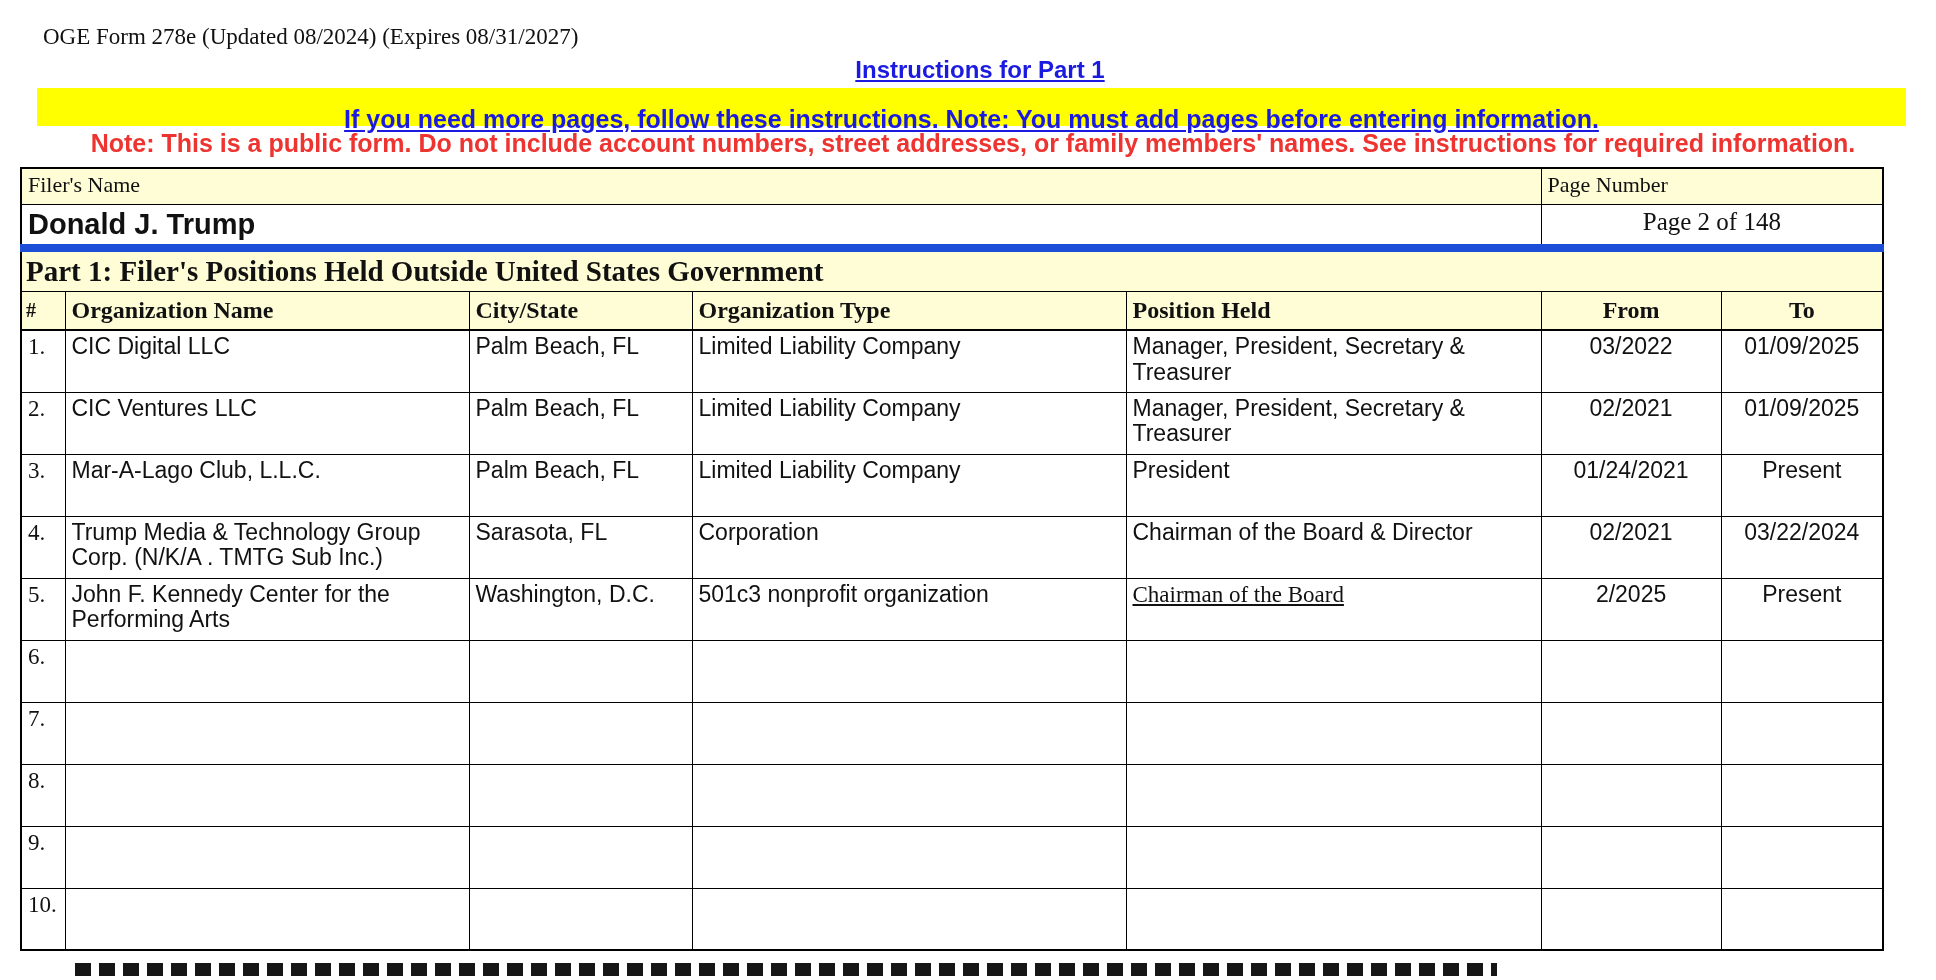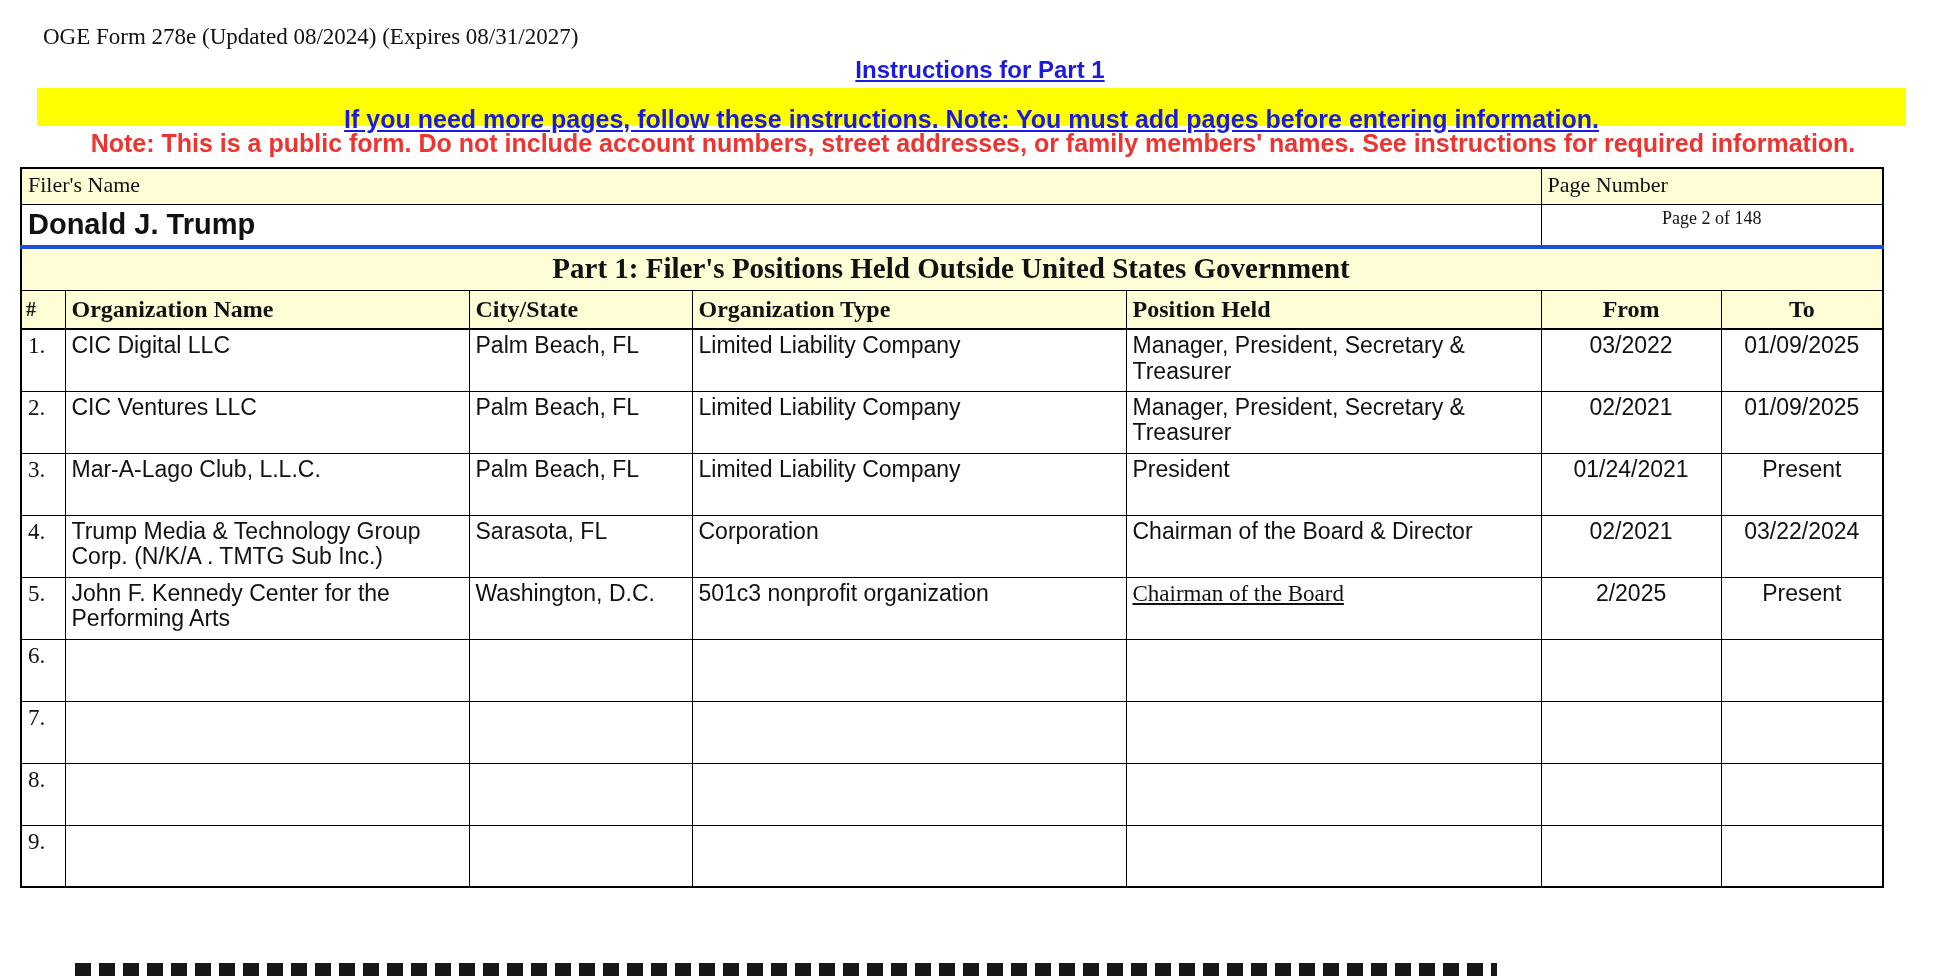--- a/index.html
+++ b/index.html
@@ -56,30 +56,29 @@
   }
   tr.cream td{background:#fffdd5;}
   td.serif-label{font-family:"Liberation Serif",serif;font-size:22px;}
   tr.filer-row{height:36px;}
   tr.name-row{height:43px;}
   td.filer-name{
     font-size:29px;font-weight:bold;color:#1c2ed6;
     padding-left:5px;
   }
   td.page-num{
-    font-family:"Liberation Serif",serif;font-size:18px;
+    font-family:"Liberation Serif",serif;font-size:25px;
     text-align:center;vertical-align:middle;
   }
   tr.part1-row{height:43px;}
   tr.part1-row td{
-    border-top:4px solid #1d4ed8;
+    border-top:8px solid #1d4ed8;
     font-family:"Liberation Serif",serif;
     font-size:29px;font-weight:bold;
     padding-left:4px;
-    text-align:center;
   }
   tr.colhead{height:39px;}
   tr.colhead td{
     border-bottom:2px solid #000;
     font-family:"Liberation Serif",serif;
     font-size:24px;font-weight:bold;
     vertical-align:middle;
   }
   tr.colhead td.hash{font-size:20px;padding-left:4px;}
   tr.colhead td.ctr{text-align:center;}
@@ -223,18 +222,27 @@
         </tr>
         <tr class="datarow">
           <td class="numcell">9.</td>
           <td></td>
           <td></td>
           <td></td>
           <td></td>
           <td class="ctr"></td>
           <td class="ctr"></td>
         </tr>
+        <tr class="datarow">
+          <td class="numcell">10.</td>
+          <td></td>
+          <td></td>
+          <td></td>
+          <td></td>
+          <td class="ctr"></td>
+          <td class="ctr"></td>
+        </tr>
       </tbody>
   </table>
 
   <div class="dash-strip"></div>
 
 </div>
 
 </body></html>

